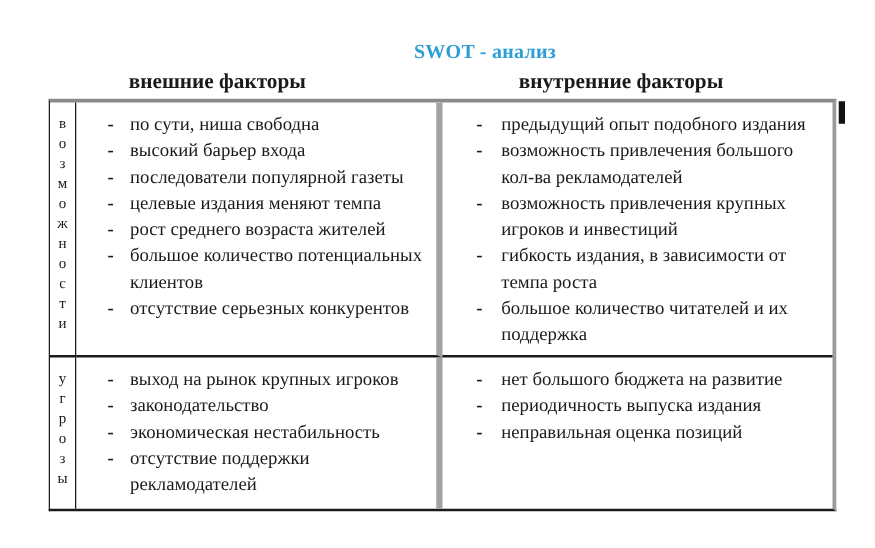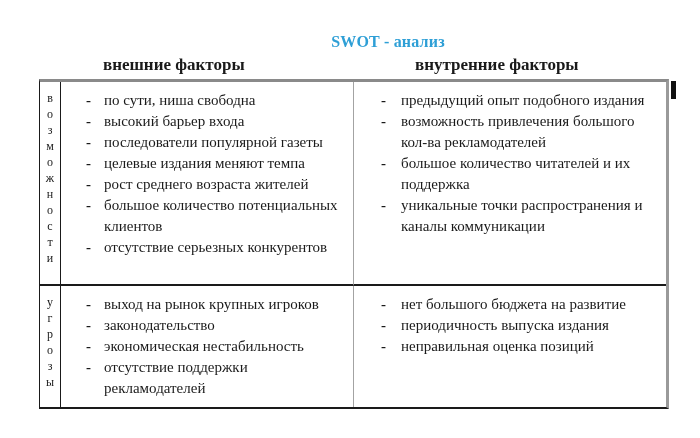--- a/index.html
+++ b/index.html
@@ -51,21 +51,21 @@
     grid-template-rows: 204px 1fr;
     border-top: 3px solid #8a8a8a;
     border-right: 3px solid #9a9a9a;
     border-left: 1px solid #1a1a1a;
     border-bottom: 2px solid #1a1a1a;
     background: #ffffff;
   }
   .cell { box-sizing: border-box; overflow: hidden; }
   .row-top { border-bottom: 2px solid #1a1a1a; }
   .col-label { border-right: 1px solid #1a1a1a; }
-  .col-ext { border-right: 1px solid #a3a3a3; }
+  .col-ext { border-right: 5px solid #a3a3a3; }
 
   
   .v-label {
     padding-top: 8px;
     text-align: center;
     font-size: 12px;
   }
   .v-label span {
     display: block;
     line-height: 16px;
@@ -141,20 +141,22 @@
           <li>рост среднего возраста жителей</li>
           <li>большое количество потенциальных клиентов</li>
           <li>отсутствие серьезных конкурентов</li>
         </ul>
     </div>
 
     <div class="cell row-top col-int">
       <ul class="items">
           <li>предыдущий опыт подобного издания</li>
           <li>возможность привлечения большого кол-ва рекламодателей</li>
+          <li>возможность привлечения крупных игроков и инвестиций</li>
+          <li>гибкость издания, в зависимости от темпа роста</li>
           <li>большое количество читателей и их поддержка</li>
           <li>уникальные точки распространения и каналы коммуникации</li>
         </ul>
     </div>
 
     <div class="cell col-label v-label">
         <span>у</span>
         <span>г</span>
         <span>р</span>
         <span>о</span>

